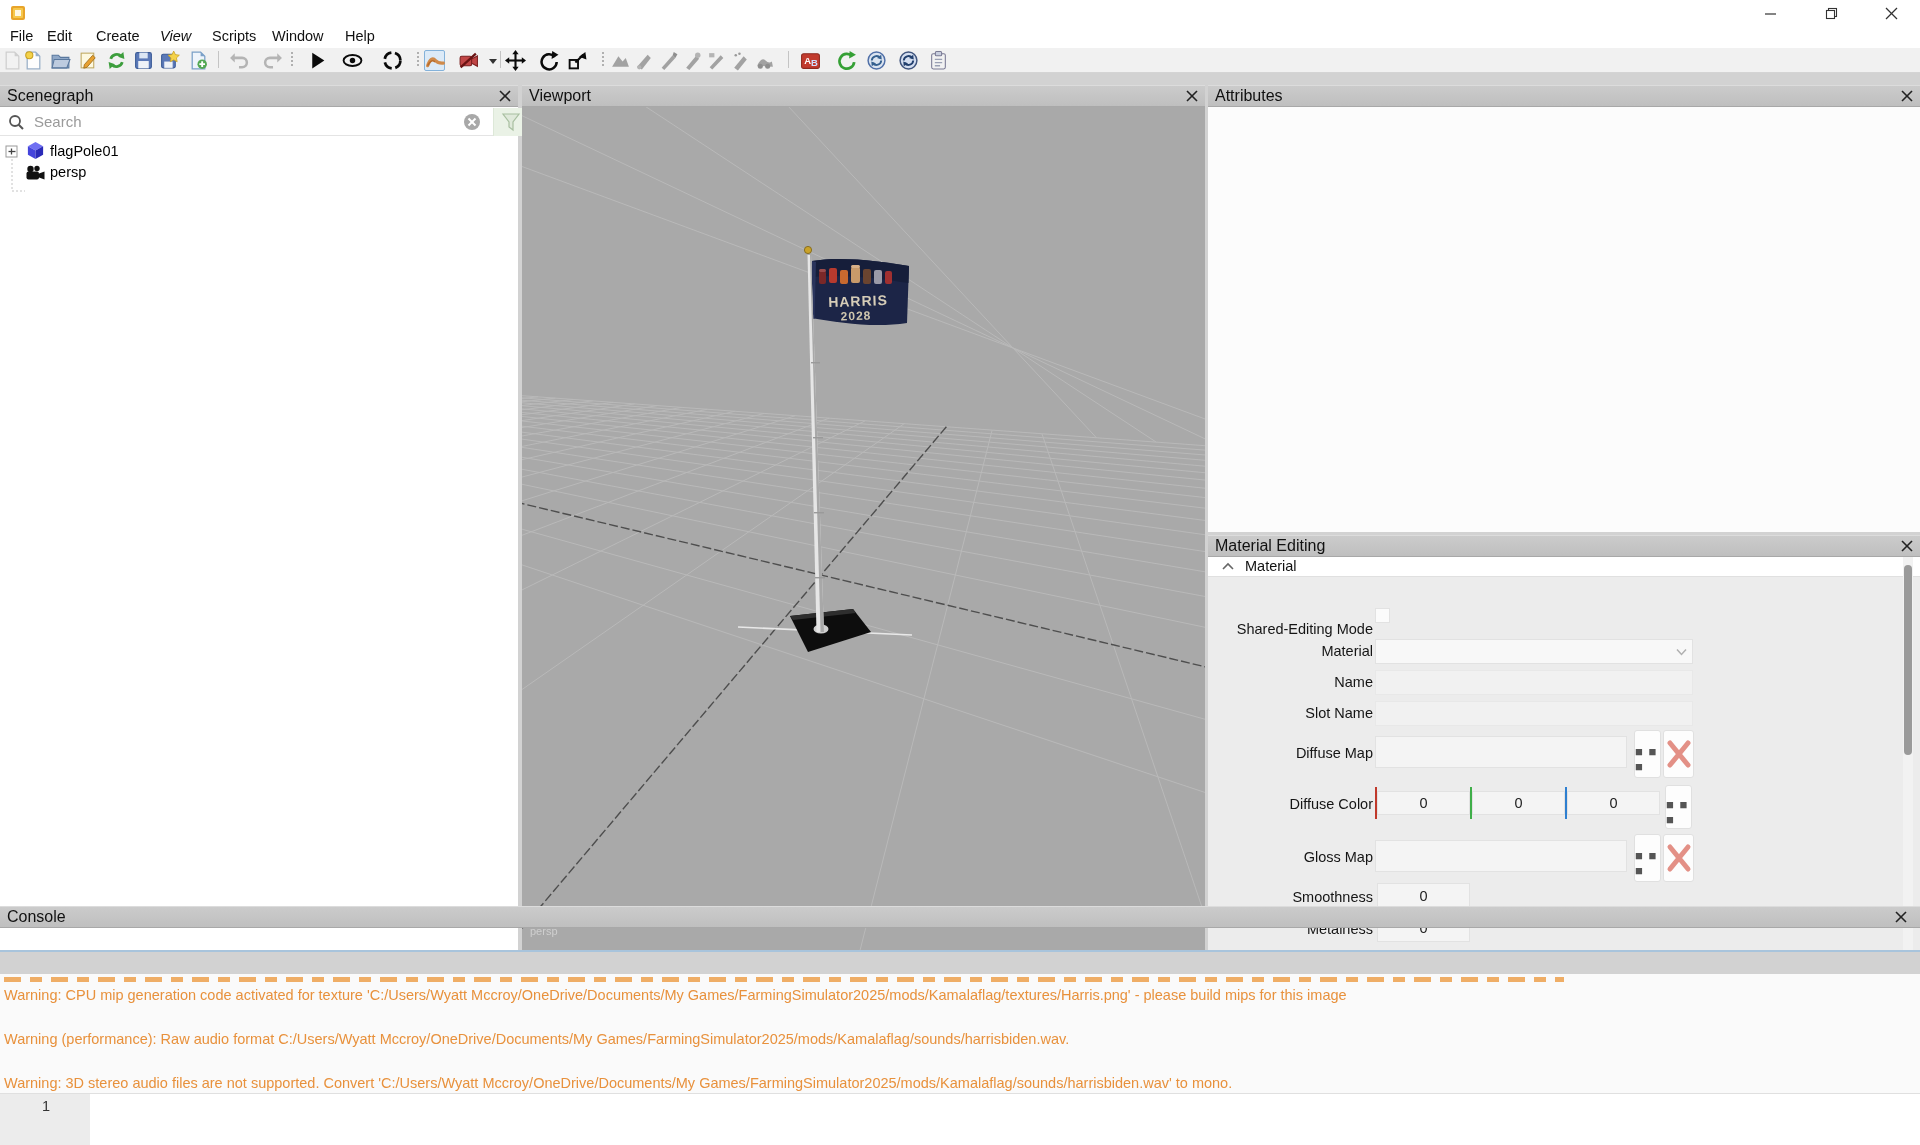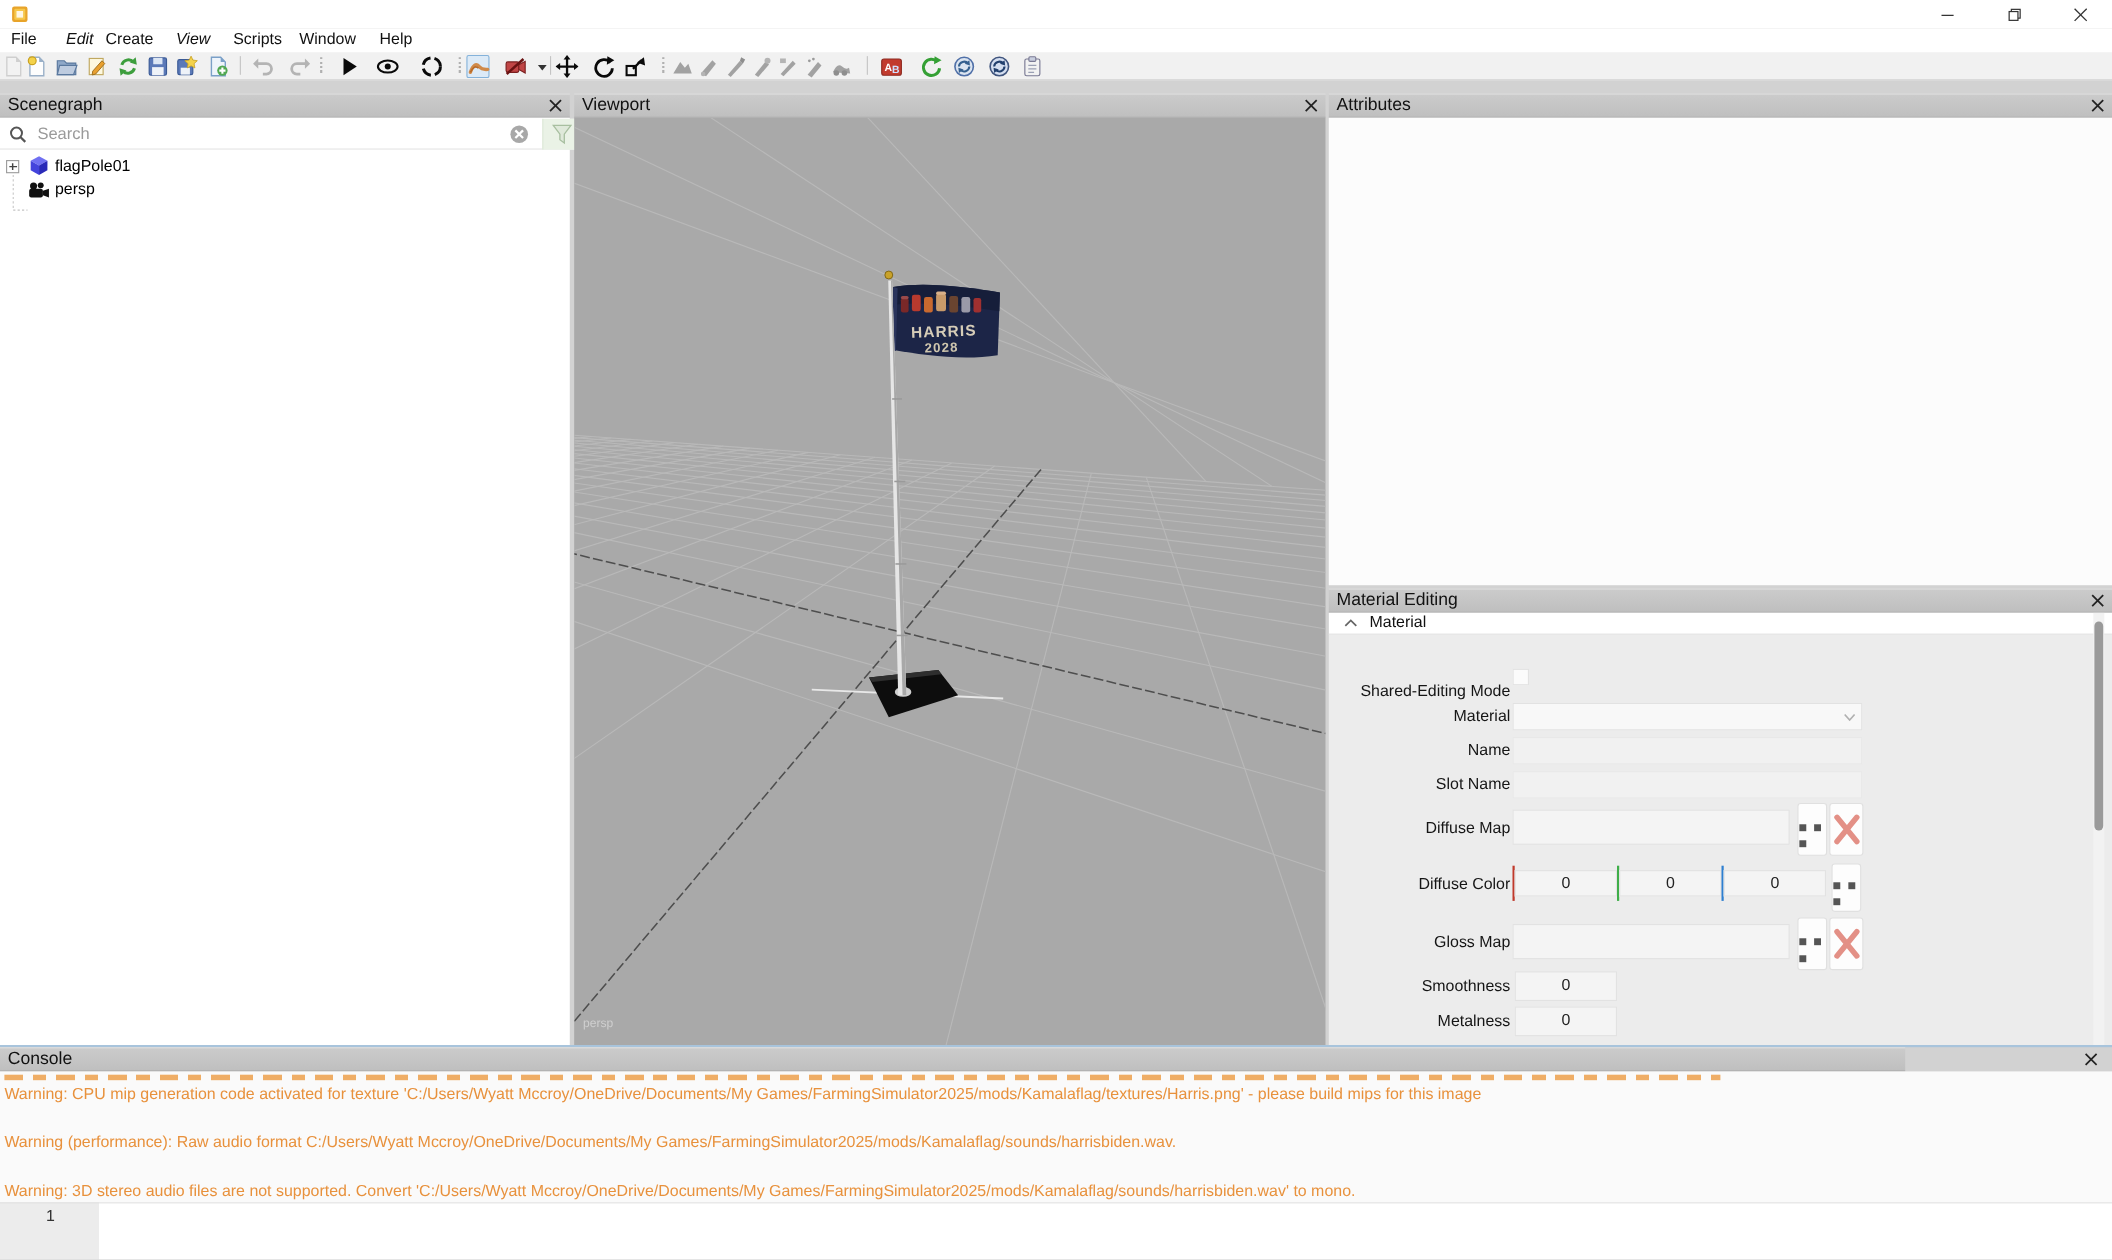--- a/index.html
+++ b/index.html
@@ -81,21 +81,21 @@
   <div class="abs wbtn" style="left:1868px">
       <svg width="13" height="13" viewBox="0 0 13 13">
         <line x1="1" y1="1" x2="12" y2="12" stroke="#333" stroke-width="1.2"></line>
         <line x1="12" y1="1" x2="1" y2="12" stroke="#333" stroke-width="1.2"></line>
       </svg>
     </div>
 </div>
 
 <div class="abs" id="menubar">
     <div class="menu-item" style="left: 10px;">File</div>
-    <div class="menu-item" style="left: 60px; font-style: italic;">Edit</div>
+    <div class="menu-item" style="left: 47px;">Edit</div>
     <div class="menu-item" style="left: 96px;">Create</div>
     <div class="menu-item" style="left: 160px; font-style: italic;">View</div>
     <div class="menu-item" style="left: 212px;">Scripts</div>
     <div class="menu-item" style="left: 272px;">Window</div>
     <div class="menu-item" style="left: 345px;">Help</div>
   </div>
 
 <div class="abs" id="toolbar">
     <span class="tbi" style="left: 2px;">
       <svg width="21" height="21" viewBox="0 0 20 20">
@@ -539,21 +539,21 @@
   <div class="mlabel" style="top:364px">Metalness</div>
   <div class="mfield" style="left:169px;top:358px;width:93px;height:27px"></div>
   <div class="cval" style="left:169px;top:363px">0</div>
 
   <div id="mat-scroll">
       <div id="mat-thumb"></div>
     </div>
 </div>
 
 <div class="abs" id="console-border"></div>
-<div class="abs phead" style="left:0;top:952px;width:1732px"><span>Console</span>
+<div class="abs phead" style="left:0;top:906px;width:1920px"><span>Console</span>
   <span class="pclose" style="left:1895px">
       <svg width="12" height="12" viewBox="0 0 12 12">
         <line x1="1" y1="1" x2="11" y2="11" stroke="#222" stroke-width="1.6"></line>
         <line x1="11" y1="1" x2="1" y2="11" stroke="#222" stroke-width="1.6"></line>
       </svg>
     </span>
 </div>
 <div class="abs" id="console-body">
   <div id="console-sliver"></div>
   <div id="console-lines" style="position:absolute;left:0;top:10px;width:1920px">

